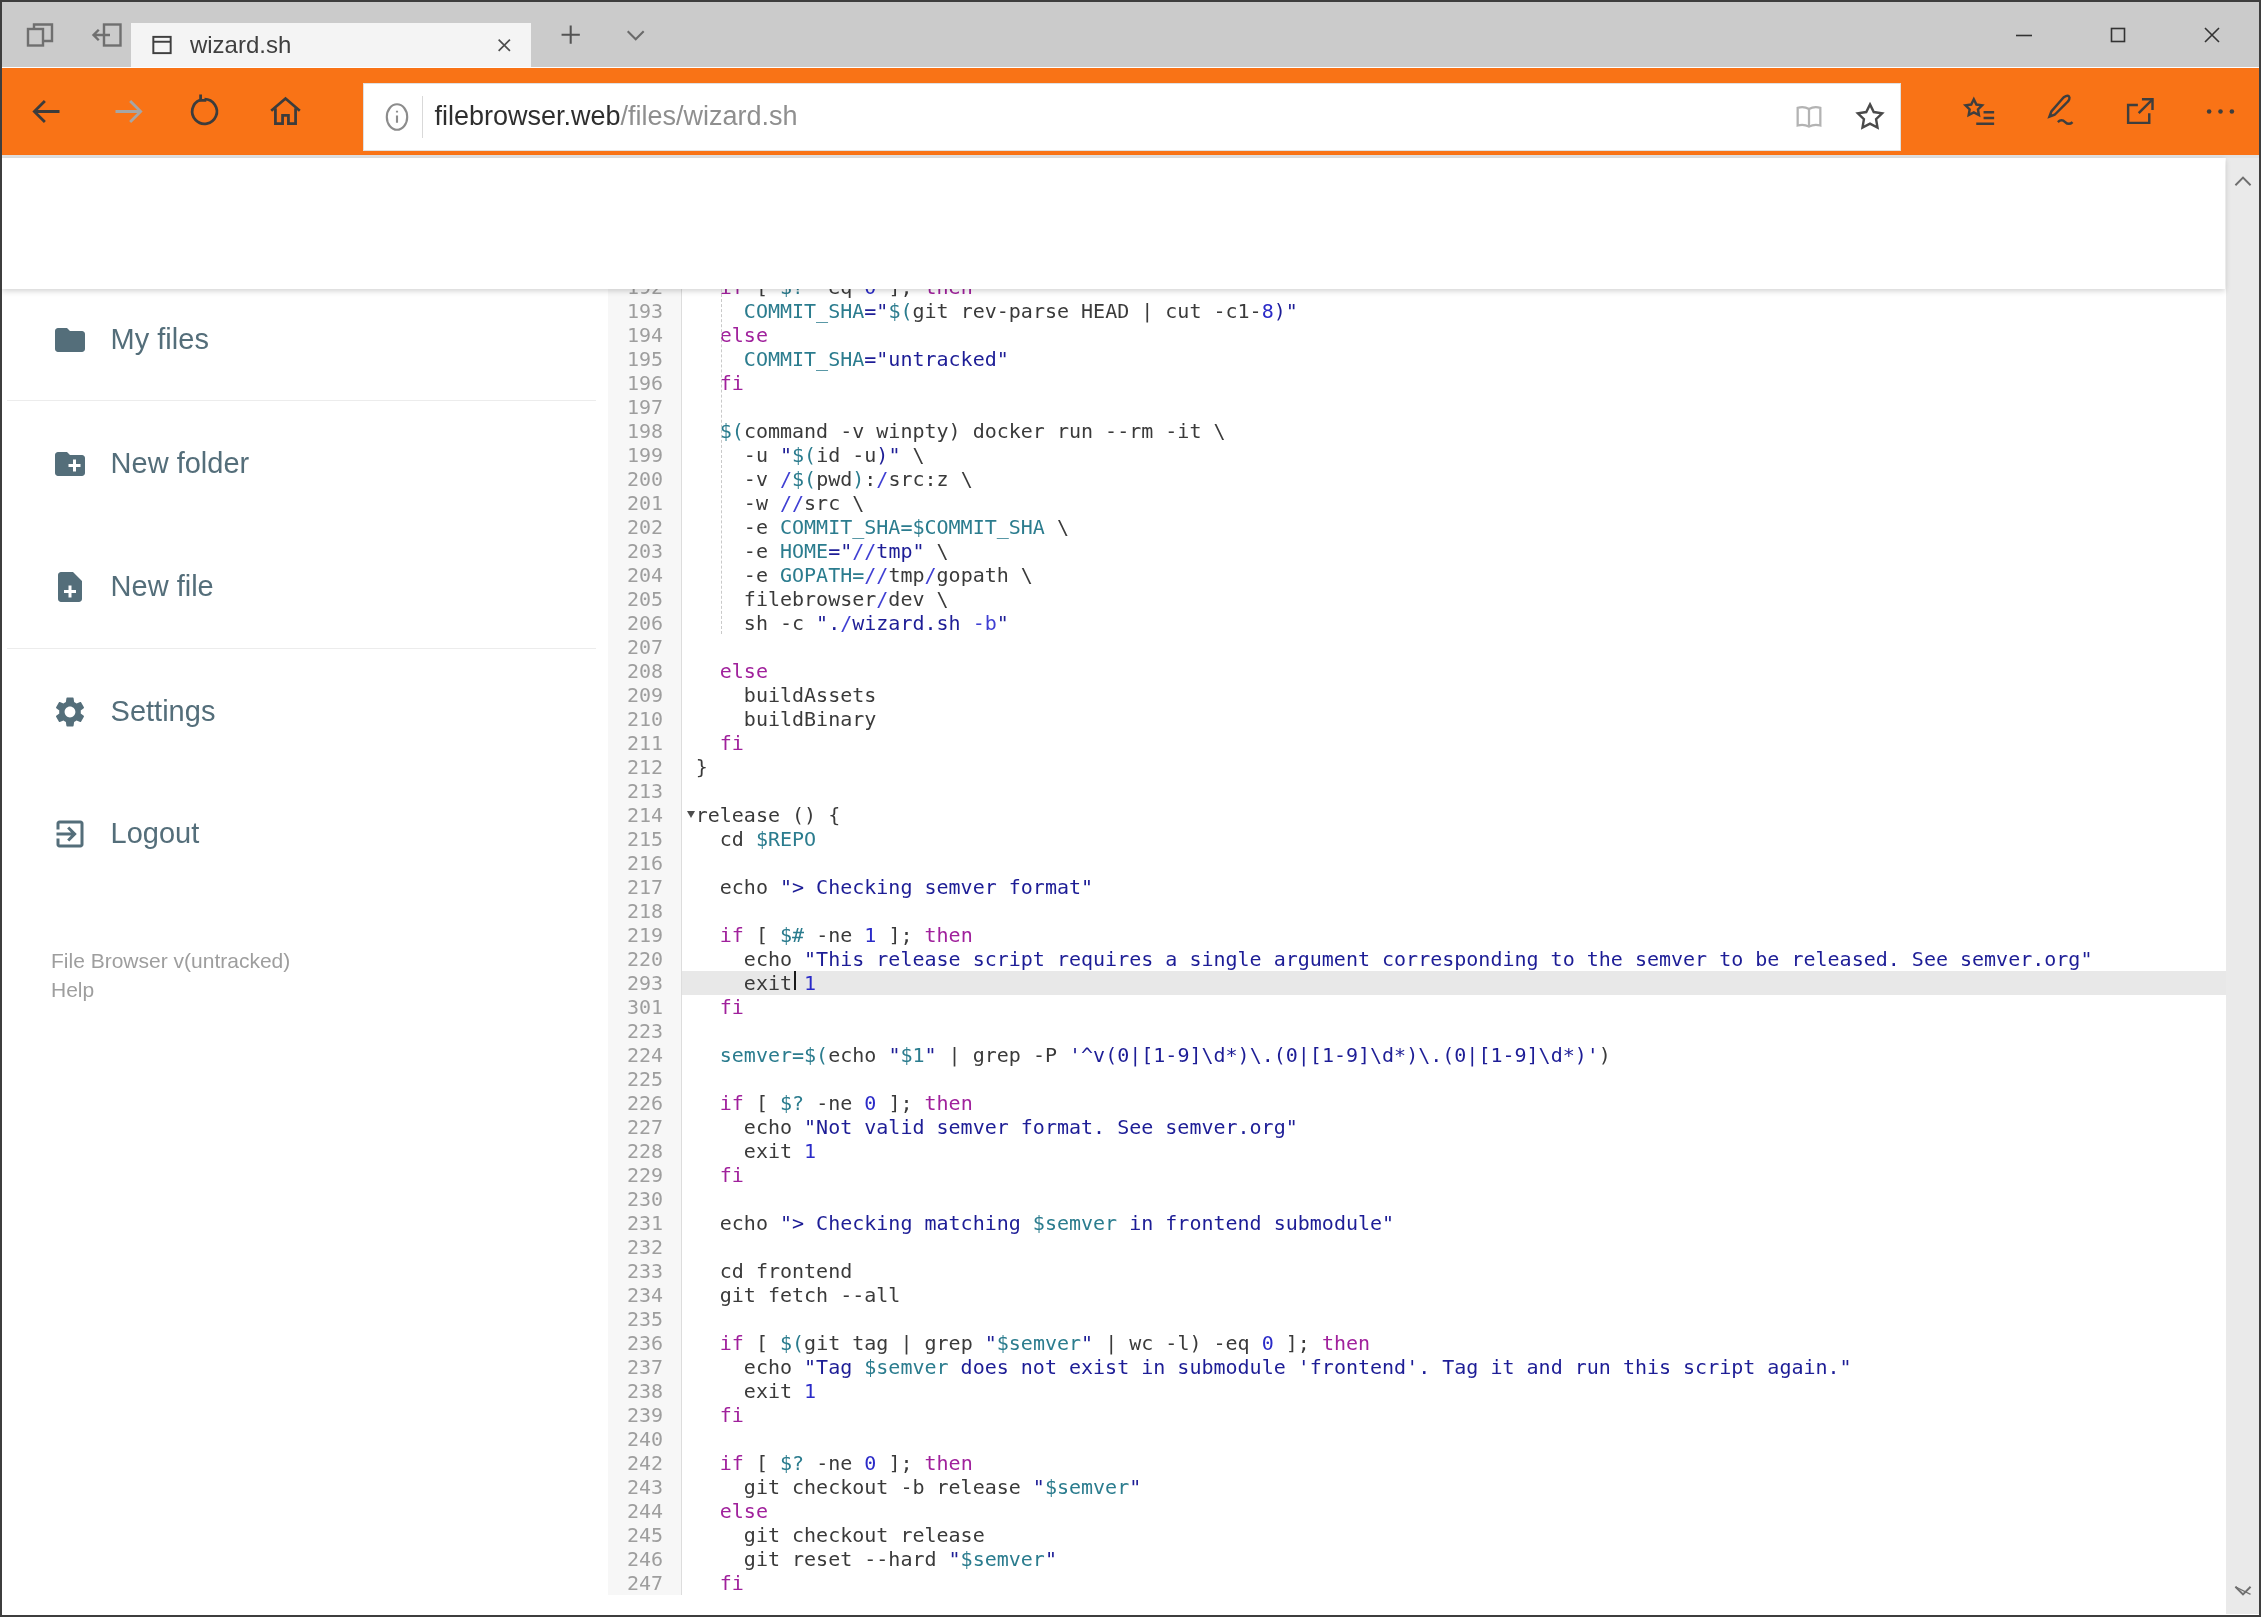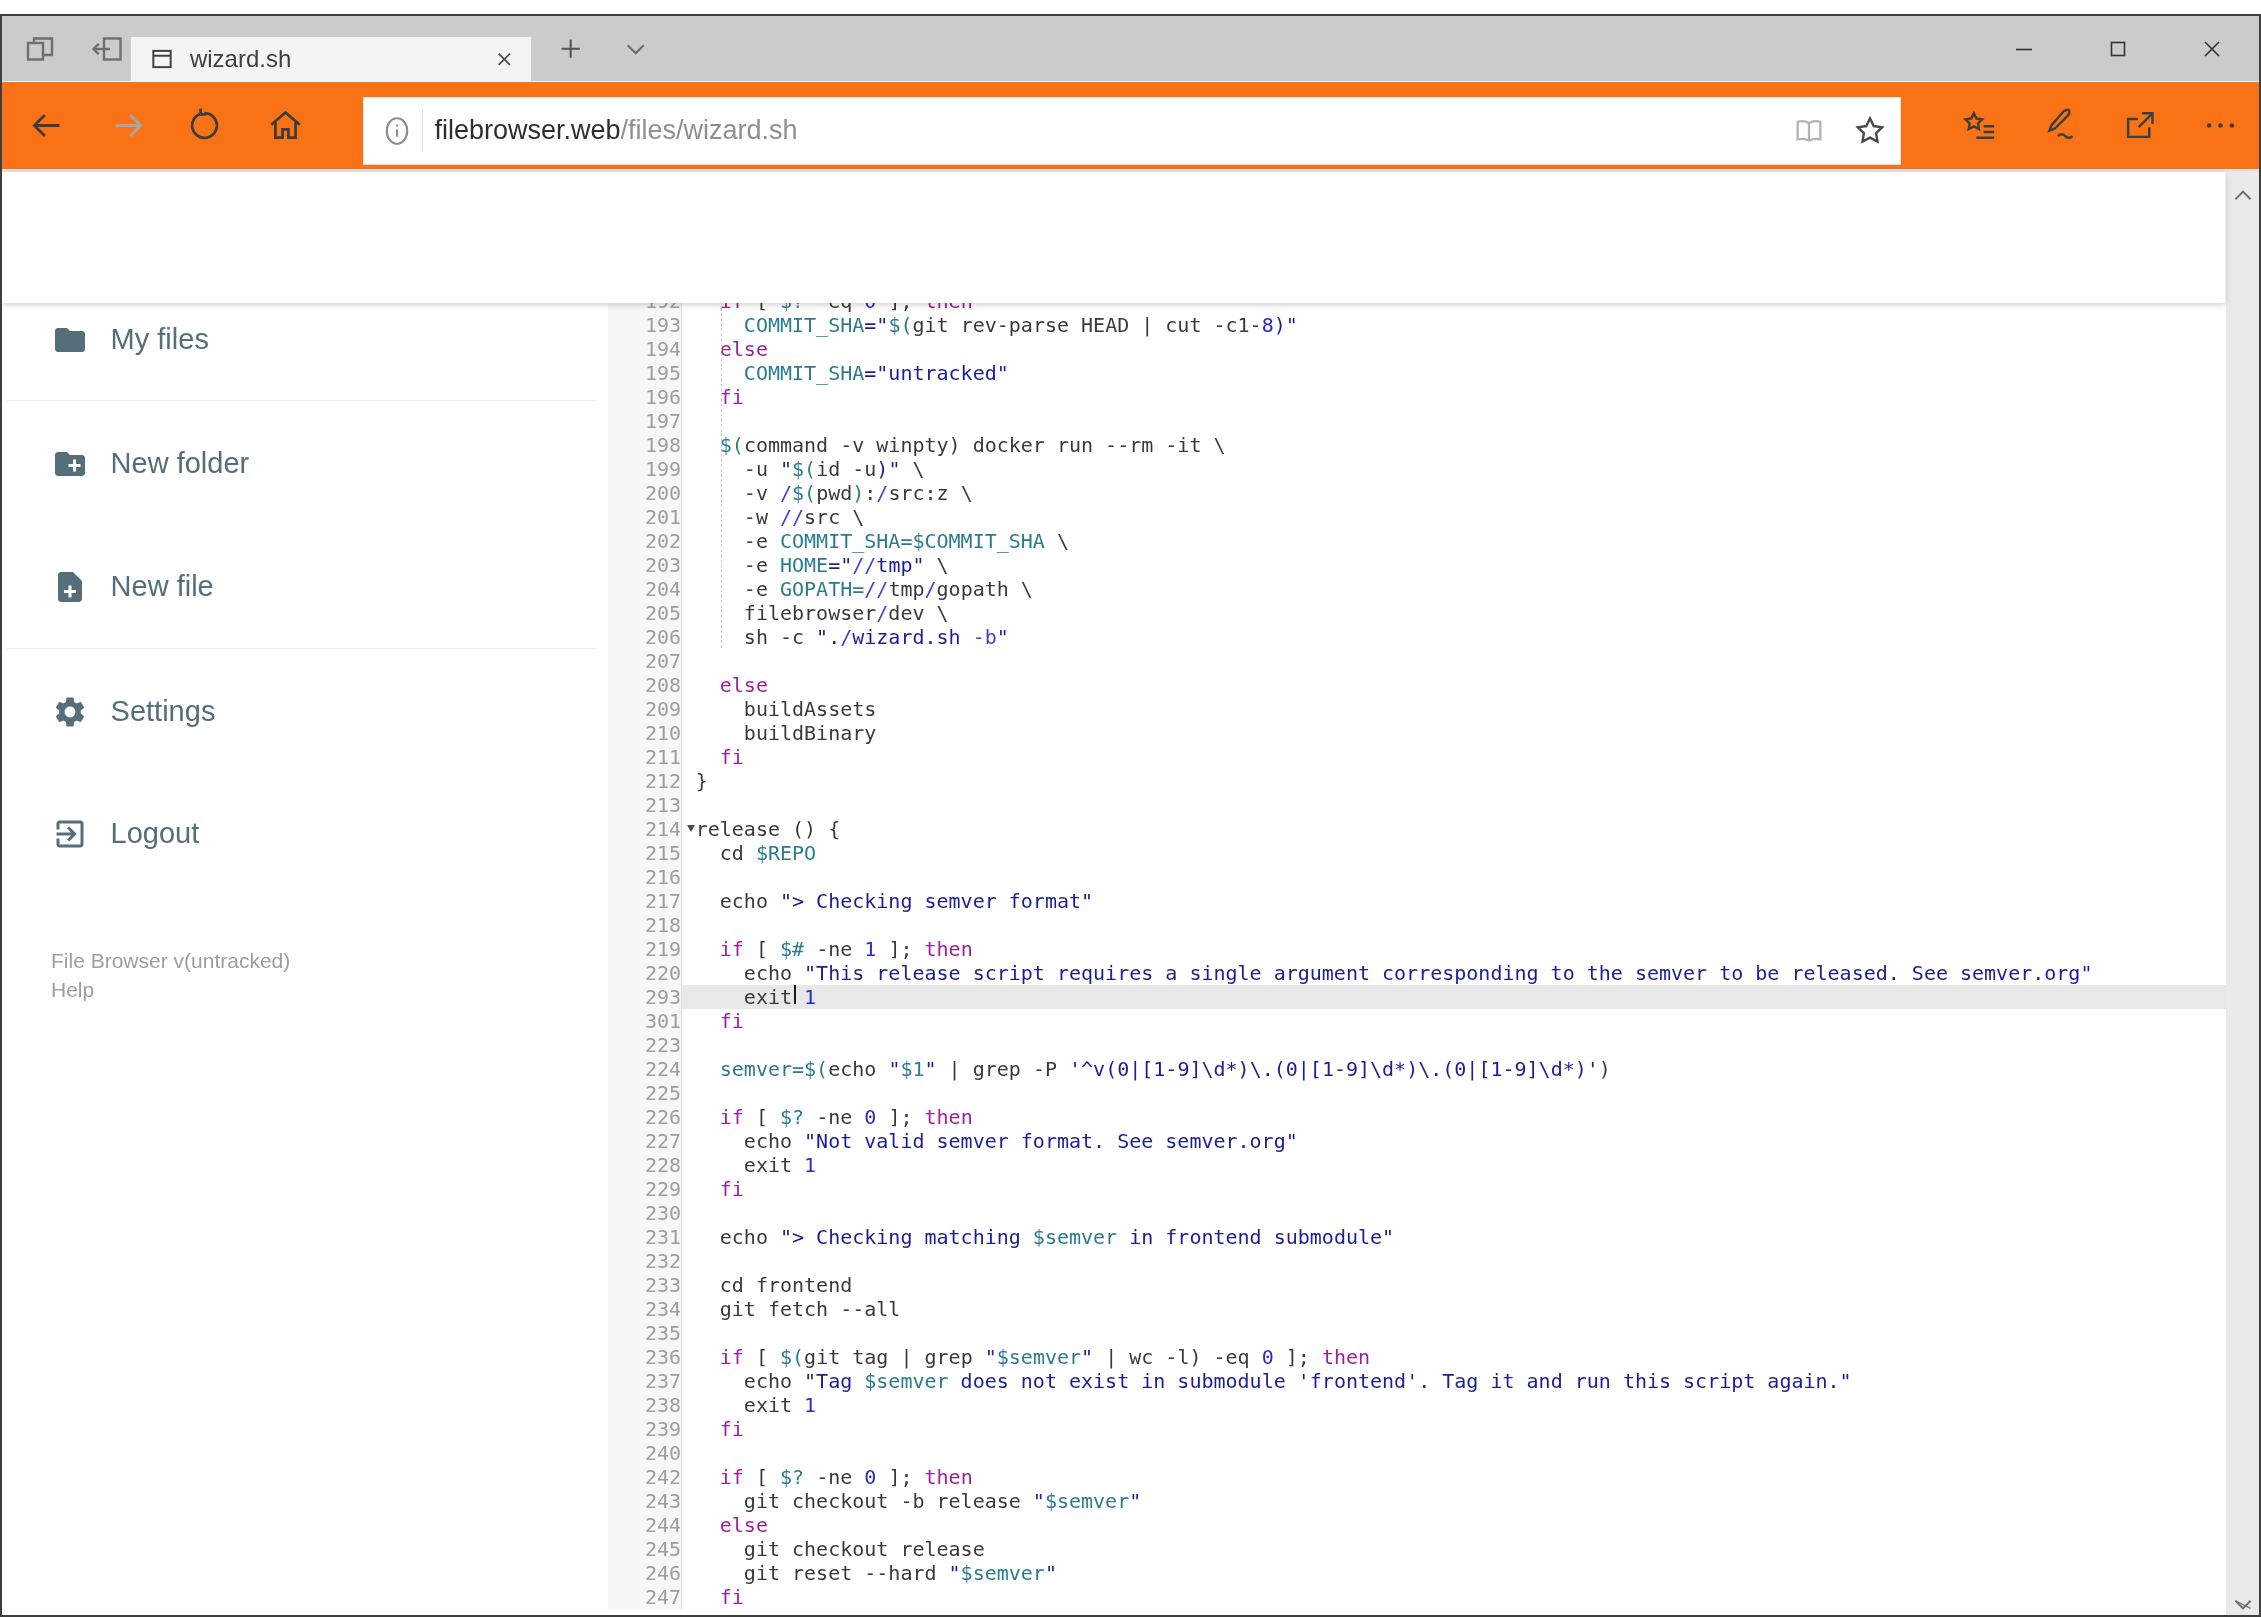--- a/index.html
+++ b/index.html
@@ -1,18 +1,18 @@
 <!DOCTYPE html>
 <html style="font-size:13px"><head>
 <meta charset="utf-8">
 <style>
   html,body{margin:0;padding:0;background:#fff;}
   body{width:2261px;height:1617px;position:relative;overflow:hidden;
        font-family:"Liberation Sans", sans-serif;-webkit-font-smoothing:antialiased;}
-  .abs{position:absolute;margin-top:14px;}
+  .abs{position:absolute;}
   svg{display:block;}
 
   
   #frame{left:0;top:0;right:0;bottom:0;border:2.4px solid #3e3e3e;pointer-events:none;z-index:50;}
 
   
   #tabstrip{left:2.4px;top:2.4px;right:2.4px;height:65px;background:#cbcbcb;}
   .strip-btn{position:absolute;top:0;width:63px;height:65px;display:flex;align-items:center;justify-content:center;}
   #tab{position:absolute;left:129px;top:21px;width:400px;height:44px;background:#f4f4f4;display:flex;align-items:center;}
   #tab-title{font-size:24px;color:#3f3f3f;margin-left:14.5px;flex:1;}
@@ -42,21 +42,21 @@
   
   .side-item{position:absolute;left:0;width:597px;height:69px;display:flex;align-items:center;cursor:pointer;text-align:right;}
   .side-item .ic{width:36px;margin-left:52px;}
   .side-item .lbl{font-size:29px;color:#546e7a;margin-left:22.6px;}
   .side-div{position:absolute;left:6.5px;width:589px;height:0;border-top:1.6px solid #ececec;}
   .side-foot{position:absolute;left:51px;font-size:21px;color:#9e9e9e;}
 
   
   #editor{left:608px;top:289px;width:1618px;height:1328px;background:#fff;overflow:hidden;font-family:"DejaVu Sans Mono", monospace;font-size:20px;}
   .row{display:flex;height:24px;line-height:24px;white-space:pre;}
-  .ln{width:74px;min-width:74px;background:#f7f7f7;border-right:0.8px solid #ddd;color:#9e9e9e;text-align:right;box-sizing:border-box;position:relative;}
+  .ln{width:74px;min-width:74px;background:#f7f7f7;border-right:0.8px solid #ddd;color:#9e9e9e;text-align:right;padding-right:18px;box-sizing:border-box;position:relative;}
   .cl{flex:1;padding-left:13.7px;}
   .row.active .cl{background:#e8e8e8;}
   .tp{color:#3a3a3a}.tk{color:#a0219c}.tv{color:#2b7c8e}.ts{color:#1d1d96}.tn{color:#2a2ac8}.to{color:#3f3fd3}
   #indent-guide{left:721px;top:289px;height:345px;width:0;border-left:0.8px dashed #c9c9c9;z-index:6;}
   #cursor{left:794px;top:971px;width:1.6px;height:19.4px;background:#1a1a1a;z-index:7;}
   .fold{position:absolute;right:-13.7px;top:8px;width:0;height:0;border-left:4.8px solid transparent;border-right:4.8px solid transparent;border-top:7.3px solid #4d4d4d;}
 
   
   #scrollbar{left:2226px;top:158px;width:33px;height:1456px;background:#eaeaea;}
   .sb-btn{position:absolute;left:0;width:33px;height:48px;display:flex;align-items:center;justify-content:center;}

